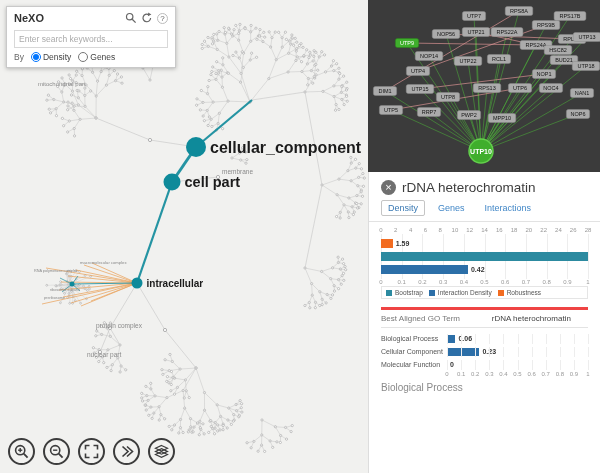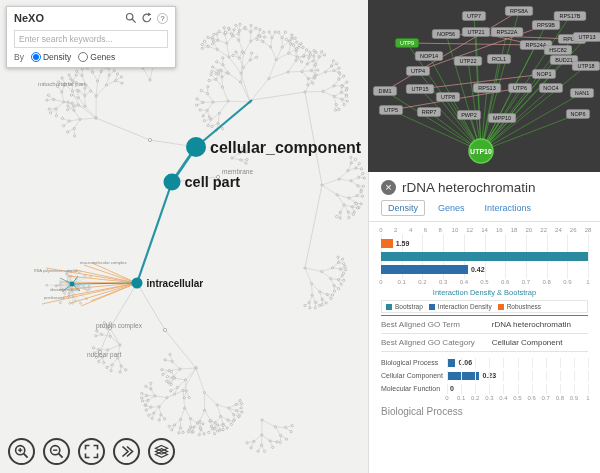--- a/index.html
+++ b/index.html
@@ -52,21 +52,21 @@
   .tick{position:absolute;transform:translateX(-50%);font-size:6px;color:#999;line-height:7px}
   .bars{position:relative;padding:2px 0}
   .grid{position:absolute;top:0;bottom:0;width:1px;background:#ededed}
   .bar-row{position:relative;display:flex;align-items:center;height:11px;margin:2px 0}
   .bar{height:9px}
   .bar-label{font-size:7px;color:#333;margin-left:3px;font-weight:bold}
   .xlabel{font-size:7.5px;color:#2e8ca3;text-align:center;margin:2px 0 3px}
   .legend{display:flex;gap:6px;align-items:center;border:1px solid #e5e5e5;padding:2px 4px;margin-bottom:2px}
   .legend-item{display:inline-flex;align-items:center;gap:3px;font-size:6.5px;color:#555}
   .legend-sq{width:6px;height:6px;display:inline-block}
-  .dp-table{border-top:1px solid #ef4444;margin-top:2px;margin-bottom:4px}
+  .dp-table{border-top:3px solid #ef4444;margin-top:8px;margin-bottom:4px}
   .dp-table-row{display:flex;border-bottom:1px solid #e3e3e3;padding:4px 0}
   .dp-table-label{flex:1.15;font-size:8px;color:#777}
   .dp-table-value{flex:1;font-size:8px;color:#444}
   .chart2-row{display:flex;align-items:center;height:13px}
   .c2-label{width:66px;font-size:7px;color:#555;flex:0 0 auto}
   .c2-barwrap{position:relative;flex:1;height:10px;display:flex;align-items:center}
   .c2-bar{height:8px}
   .c2-val{font-size:7px;color:#333;margin-left:3px;font-weight:bold}
   .c2-ticks{margin-left:66px}
 </style>
@@ -1374,35 +1374,30 @@
           <span class="tick" style="left: 20%;">0.2</span>
           <span class="tick" style="left: 30%;">0.3</span>
           <span class="tick" style="left: 40%;">0.4</span>
           <span class="tick" style="left: 50%;">0.5</span>
           <span class="tick" style="left: 60%;">0.6</span>
           <span class="tick" style="left: 70%;">0.7</span>
           <span class="tick" style="left: 80%;">0.8</span>
           <span class="tick" style="left: 90%;">0.9</span>
           <span class="tick" style="left: 100%;">1</span>
         </div>
-        <div class="xlabel">Interaction Density &amp; Bootstrap</div>
         <div class="legend">
           <span class="legend-item"><span class="legend-sq" style="background: rgb(44, 138, 160);"></span>Bootstrap</span>
           <span class="legend-item"><span class="legend-sq" style="background: rgb(44, 111, 168);"></span>Interaction Density</span>
           <span class="legend-item"><span class="legend-sq" style="background: rgb(242, 108, 33);"></span>Robustness</span>
         </div>
       </div>
     <div class="dp-table">
       <div class="dp-table-row">
         <span class="dp-table-label">Best Aligned GO Term</span>
         <span class="dp-table-value">rDNA heterochromatin</span>
-      </div>
-      <div class="dp-table-row">
-        <span class="dp-table-label">Best Aligned GO Category</span>
-        <span class="dp-table-value">Cellular Component</span>
       </div>
     </div>
     <div id="alignment-chart">
         <div class="chart2-row">
           <span class="c2-label">Biological Process</span>
           <div class="c2-barwrap">
             <div class="grid" style="left: 0%;"></div>
             <div class="grid" style="left: 10%;"></div>
             <div class="grid" style="left: 20%;"></div>
             <div class="grid" style="left: 30%;"></div>

